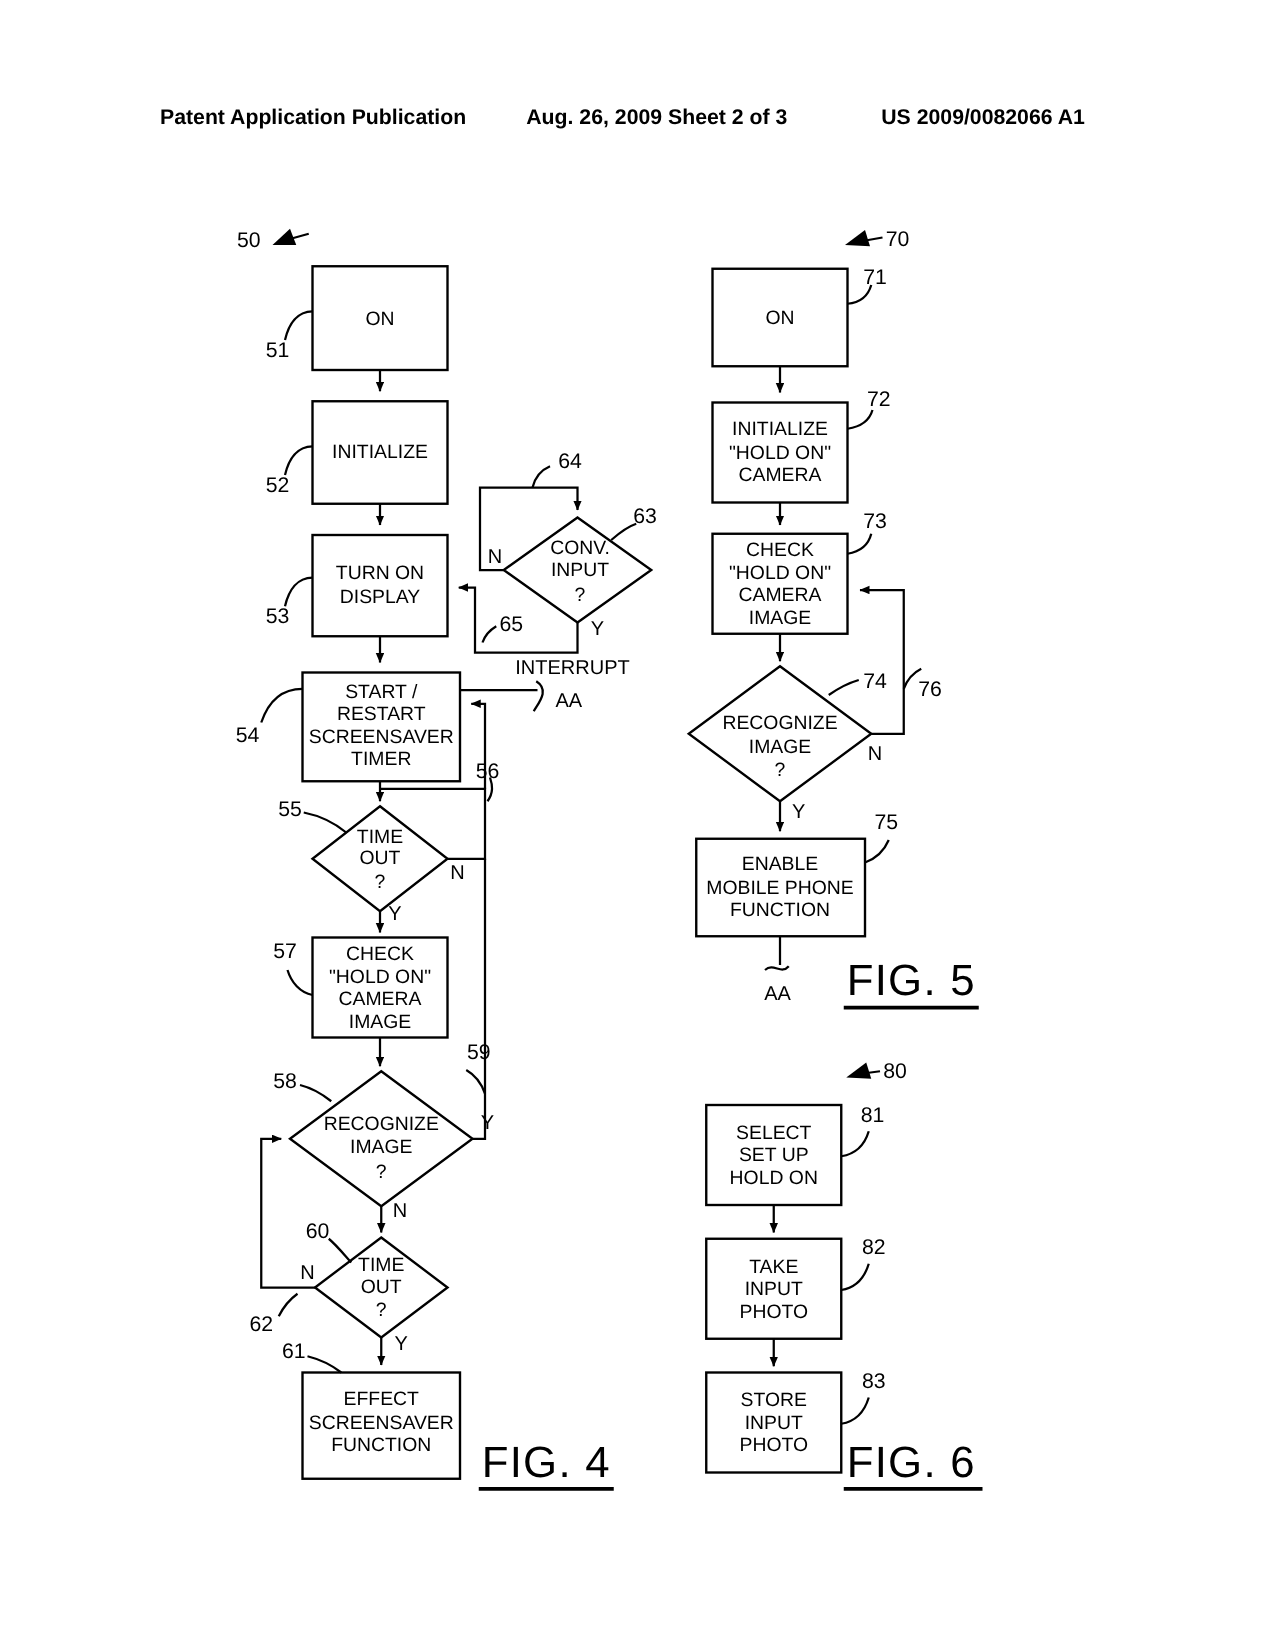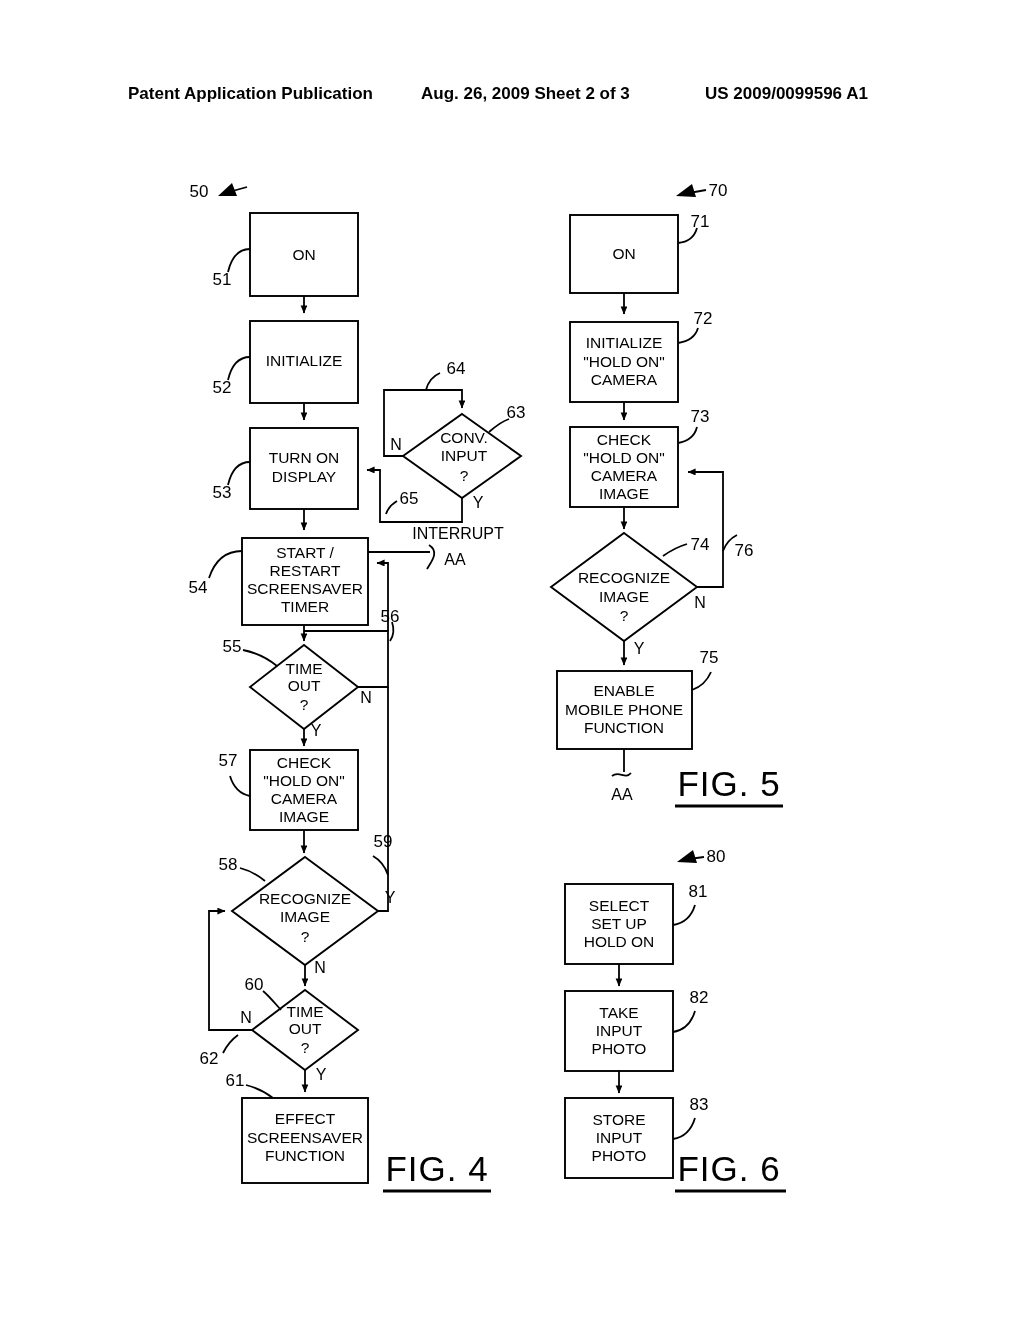--- a/index.html
+++ b/index.html
@@ -112,21 +112,21 @@
   }
 </style>
 </head>
 <body>
 
 <div id="page">
 
   <div class="header">
     <span class="h-pub">Patent Application Publication</span>
     <span class="h-date">Aug. 26, 2009  Sheet 2 of 3</span>
-    <span class="h-num">US 2009/0099596 A1</span>
+    <span class="h-num">US 2009/0082066 A1</span>
   </div>
 
   <svg class="figures" viewBox="0 0 1024 1320">
     <defs>
       <marker id="ah" markerWidth="9" markerHeight="9" refX="7.6" refY="3.4" orient="auto" markerUnits="userSpaceOnUse">
         <path d="M0,0 L8,3.4 L0,6.8 z" class="arrowhead"></path>
       </marker>
     </defs>
 
     <g>

